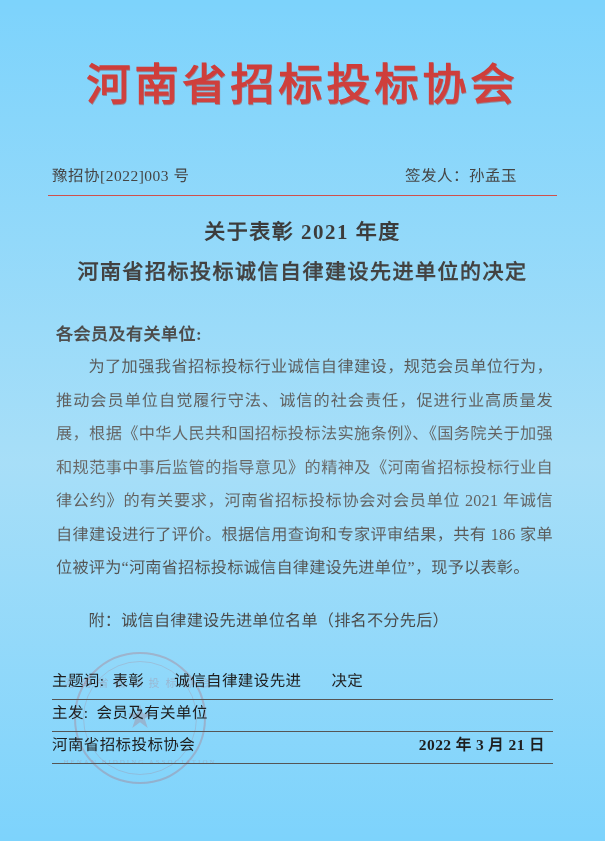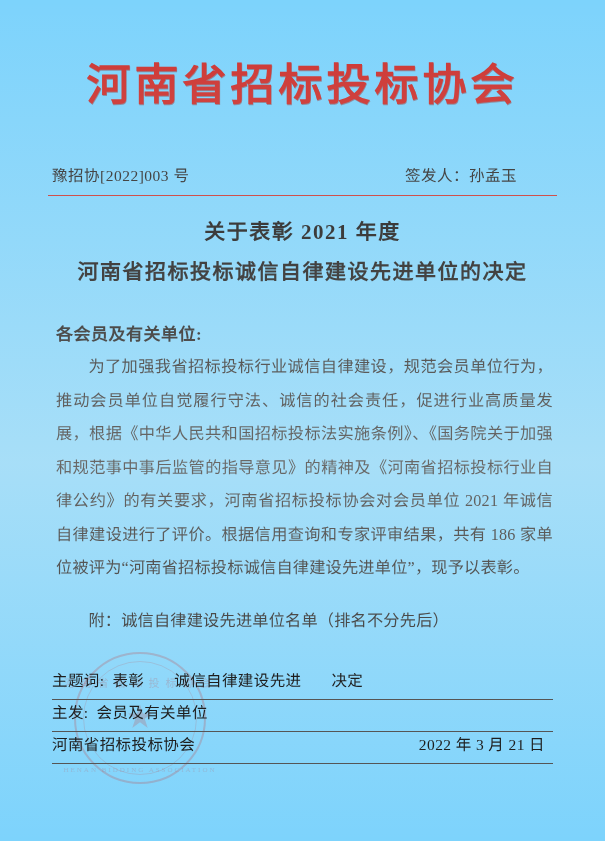--- a/index.html
+++ b/index.html
@@ -152,21 +152,21 @@
     border-bottom: 1.1px solid #555;
   }
   .f-row .f-label {
     white-space: nowrap;
     letter-spacing: 0.4px;
   }
   .f-kw1 { margin-left: 8px; font-weight: normal; letter-spacing: 0.4px; }
   .f-kw2 { margin-left: 30px; letter-spacing: 0.4px; }
   .f-kw3 { margin-left: 30px; font-weight: normal; letter-spacing: 0.4px; }
   .f-spacer { flex: 1 1 auto; }
-  .f-date { white-space: nowrap; letter-spacing: 0.4px; margin-right: 8px; }
+  .f-date { white-space: nowrap; letter-spacing: 0.4px; margin-right: 8px; font-weight: bold; }
 
   
   .seal {
     position: absolute;
     left: 74px;
     top: 652px;
     width: 128px;
     height: 128px;
     border-radius: 50%;
     border: 2.5px solid rgba(201, 52, 47, 0.22);
@@ -194,21 +194,21 @@
     top: 20px;
     transform: translateX(-50%);
     font-size: 11px;
     letter-spacing: 6px;
     color: rgba(201, 52, 47, 0.20);
     white-space: nowrap;
   }
   .seal-sub {
     position: absolute;
     left: 50%;
-    bottom: 8px;
+    bottom: 16px;
     transform: translateX(-50%);
     font-size: 7px;
     letter-spacing: 2px;
     color: rgba(201, 52, 47, 0.18);
     white-space: nowrap;
   }
 </style>
 </head>
 <body>
 

